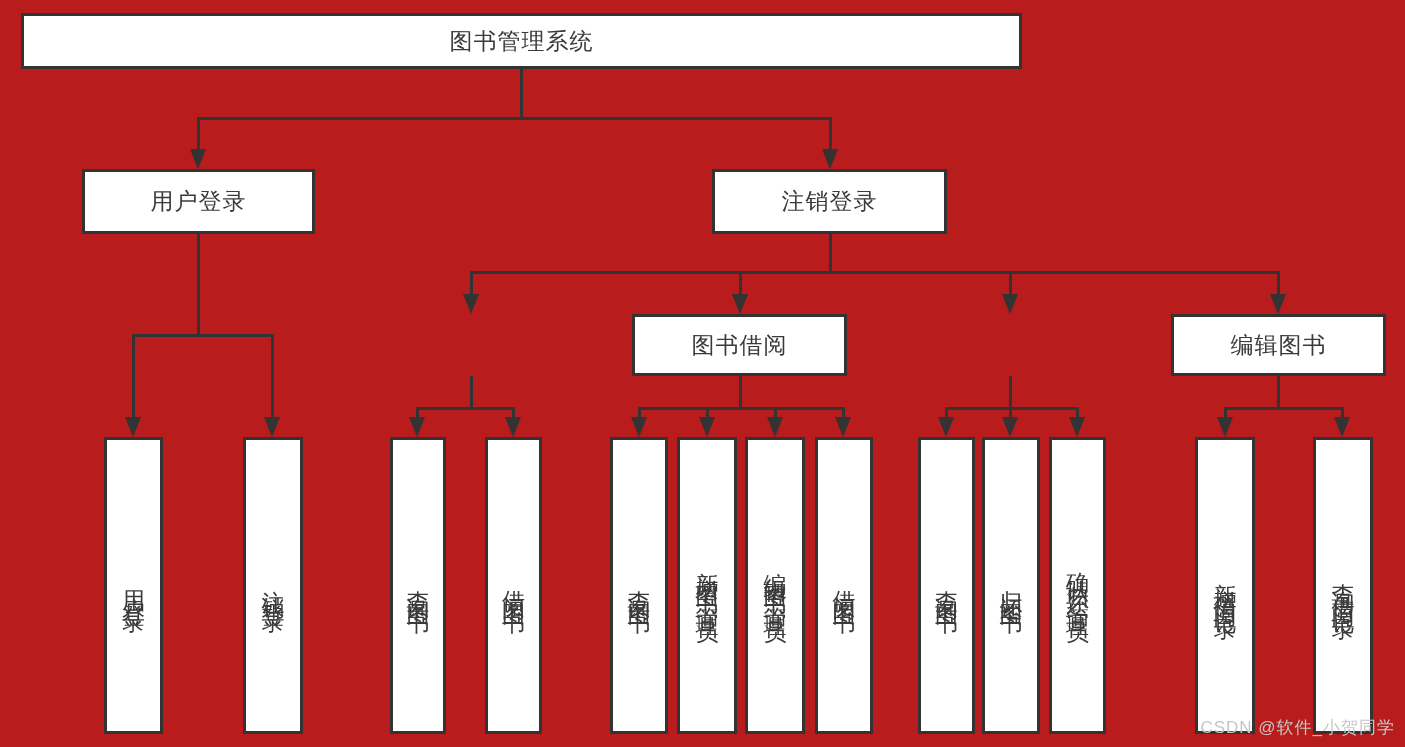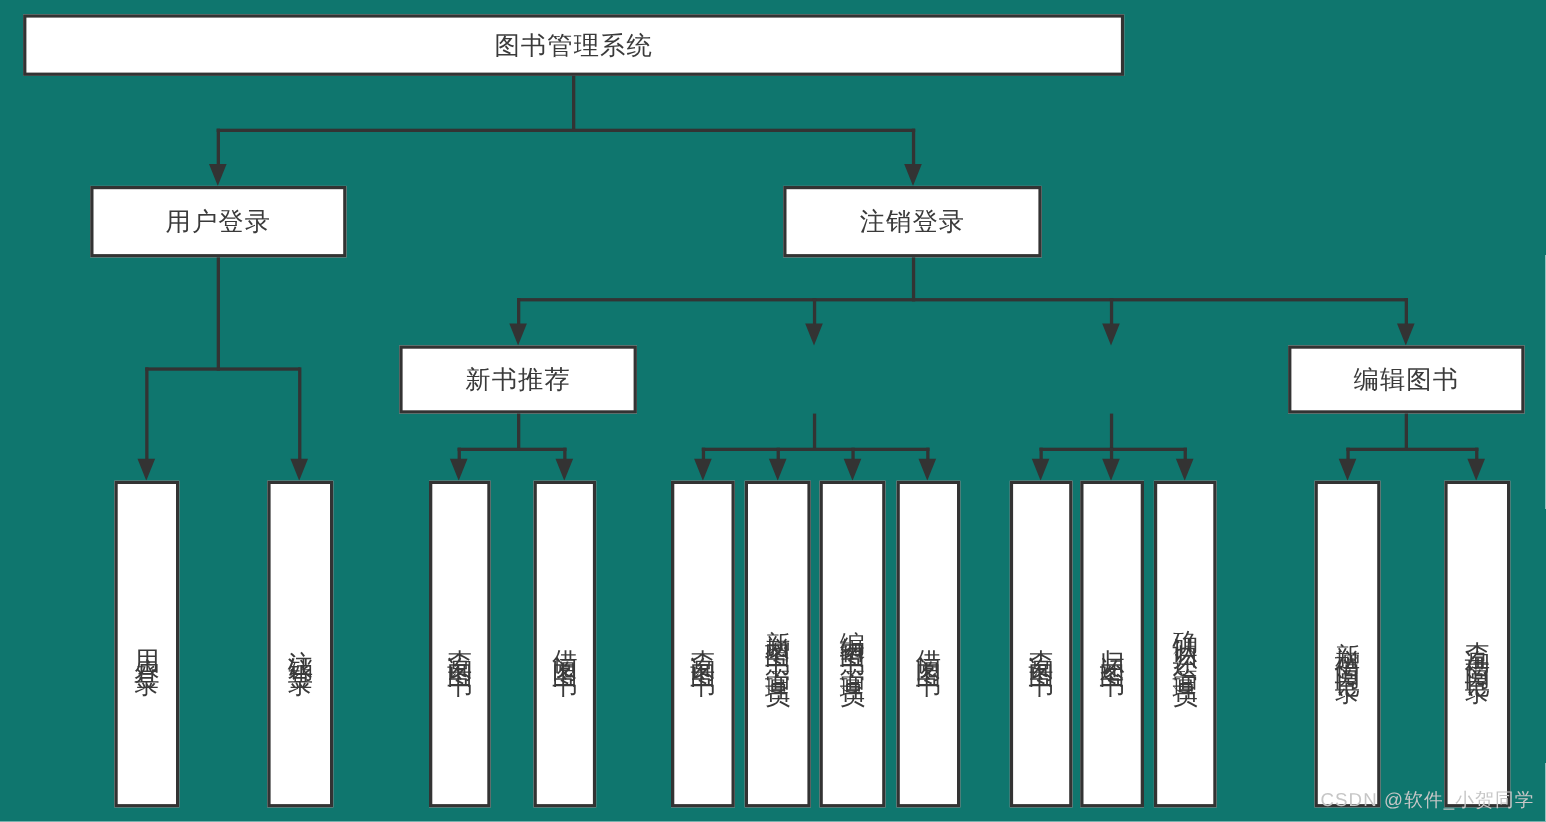--- a/index.html
+++ b/index.html
@@ -1,20 +1,20 @@
 <!DOCTYPE html>
 <html><head>
 <meta charset="utf-8">
 <style>
   html, body { margin: 0; padding: 0; background: #ffffff; }
   .canvas {
     position: relative;
     width: 1405px;
     height: 747px;
-    background: #0f766e;
+    background: #b91c1c;
     overflow: hidden;
     font-family: "Liberation Sans", sans-serif;
   }
   .node {
     position: absolute;
     box-sizing: border-box;
     border: 3px solid #333333;
     background: #ffffff;
     color: #3a3a3a;
     display: flex;
@@ -84,21 +84,21 @@
   <div class="line" style="left:470px; top:271px; width:810px; height:3px;"></div>
   <div class="line" style="left:470px;  top:271px; width:3px; height:27px;"></div>
   <div class="line" style="left:739px;  top:271px; width:3px; height:27px;"></div>
   <div class="line" style="left:1009px; top:271px; width:3px; height:27px;"></div>
   <div class="line" style="left:1277px; top:271px; width:3px; height:27px;"></div>
   <div class="arrow" style="left:463px;  top:294px;"></div>
   <div class="arrow" style="left:732px;  top:294px;"></div>
   <div class="arrow" style="left:1002px; top:294px;"></div>
   <div class="arrow" style="left:1270px; top:294px;"></div>
 
-  <div class="node h" style="left:363px;  top:314px; width:216px; height:62px;">新书推荐</div>
+  <div class="node h" style="left:632px;  top:314px; width:215px; height:62px;">图书借阅</div>
   <div class="node h" style="left:1171px; top:314px; width:215px; height:62px;">编辑图书</div>
 
   <div class="line" style="left:470px; top:376px; width:3px;  height:34px;"></div>
   <div class="line" style="left:416px; top:407px; width:99px; height:3px;"></div>
   <div class="line" style="left:416px; top:407px; width:3px;  height:14px;"></div>
   <div class="line" style="left:512px; top:407px; width:3px;  height:14px;"></div>
   <div class="arrow" style="left:409px; top:417px;"></div>
   <div class="arrow" style="left:505px; top:417px;"></div>
 
   <div class="line" style="left:638px; top:376px; width:3px;   height:0px;"></div>

